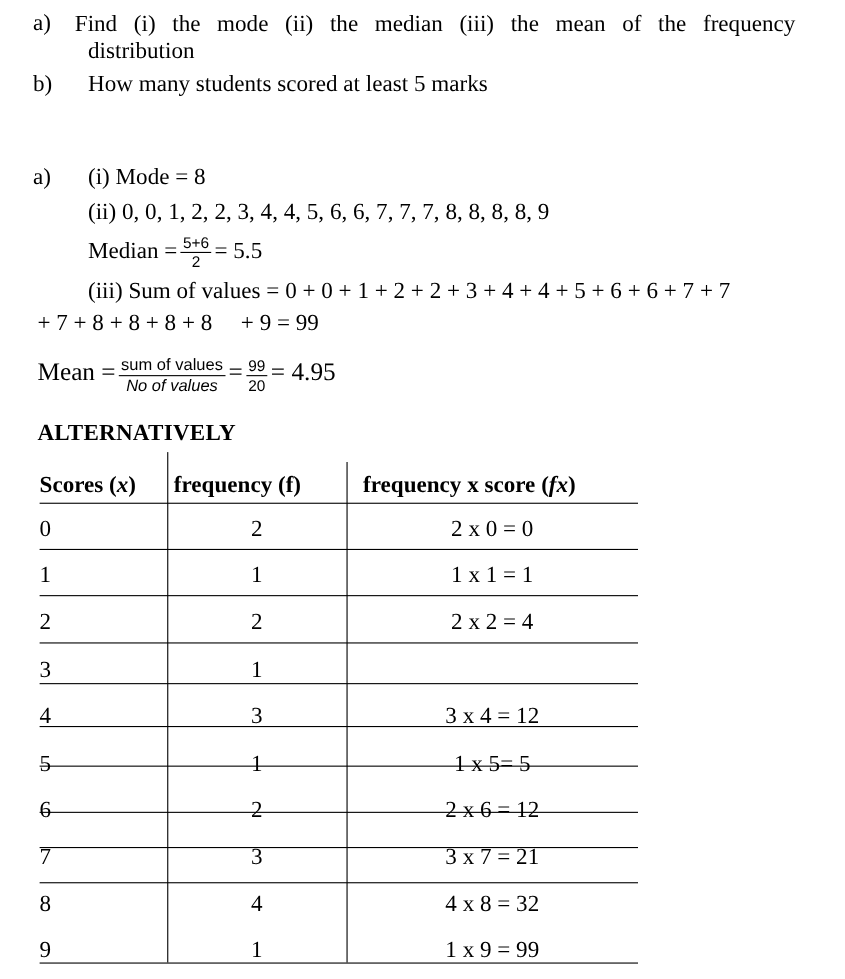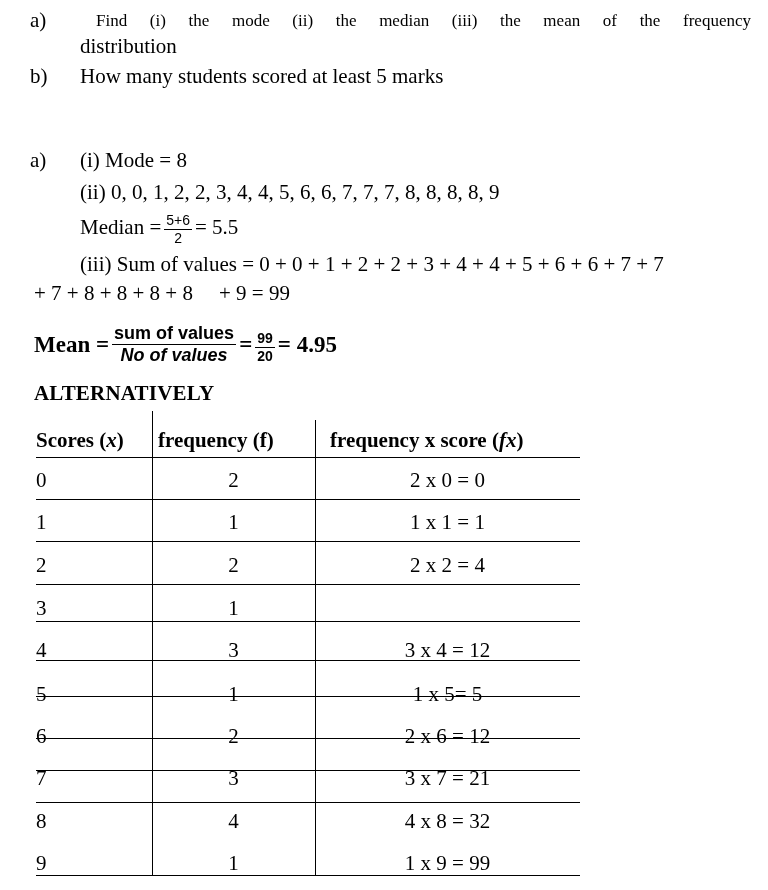--- a/index.html
+++ b/index.html
@@ -19,23 +19,23 @@
   .page {
     position: relative;
     width: 768px;
     height: 890px;
   }
   .q-marker { position: absolute; left: 30px; font-size: 21px; }
   .q-text { position: absolute; left: 80px; font-size: 21px; text-align: center; }
 
   .justified {
     position: absolute;
-    left: 96px;
+    left: 68px;
     width: 655px;
-    font-size: 17px;
+    font-size: 21px;
     text-align: justify;
     text-align-last: justify;
     white-space: normal;
     line-height: 26px;
   }
 
   .heading {
     position: absolute;
     left: 34px;
     font-weight: bold;
@@ -60,21 +60,21 @@
     display: block;
     font-size: 14px;
     padding: 0 2px 1px 2px;
     border-bottom: 1.6px solid #000;
   }
   .frac .den {
     display: block;
     font-size: 14px;
     padding-top: 1px;
   }
-  .frac.wide .num, .frac.wide .den { font-size: 18px; }
+  .frac.wide .num, .frac.wide .den { font-size: 15px; }
   .frac .den.ital { font-style: italic; }
 
   .mean-line {
     position: absolute;
     left: 34px;
     font-size: 23px;
   }
 
   
   #table-area { position: absolute; left: 0; top: 0; width: 668px; height: 890px; border-radius: 28px; }
@@ -125,21 +125,21 @@
 
   <div class="sol-body" style="top:213px;">
     <span>Median =</span><span class="frac"><span class="num">5+6</span><span class="den">2</span></span><span>= 5.5</span>
   </div>
 
   <div class="sol-body" style="top:252px;">(iii)  Sum of values = 0 + 0 + 1 + 2 + 2 + 3 + 4 + 4 + 5 + 6 + 6 + 7 + 7</div>
   <div class="sol-body" style="top:281px;left:34px;">
     <span>+ 7 + 8 + 8 + 8 + 8</span><span style="display:inline-block;width:26px;"></span><span>+ 9 = 99</span>
   </div>
 
-  <div class="mean-line" style="top:324px;font-weight:bold;">
+  <div class="mean-line" style="top:324px;">
     <span>Mean =</span><span class="frac wide"><span class="num">sum of values</span><span class="den ital">No of values</span></span><span>=</span><span class="frac"><span class="num">99</span><span class="den">20</span></span><span>= 4.95</span>
   </div>
 
   <div class="heading" style="top:381px;">ALTERNATIVELY</div>
 
   <div id="table-area">
 
     <div class="vrule" style="left:152px; top:411px; height:464px;"></div>
     <div class="vrule" style="left:315px; top:420px; height:455px;"></div>
 

